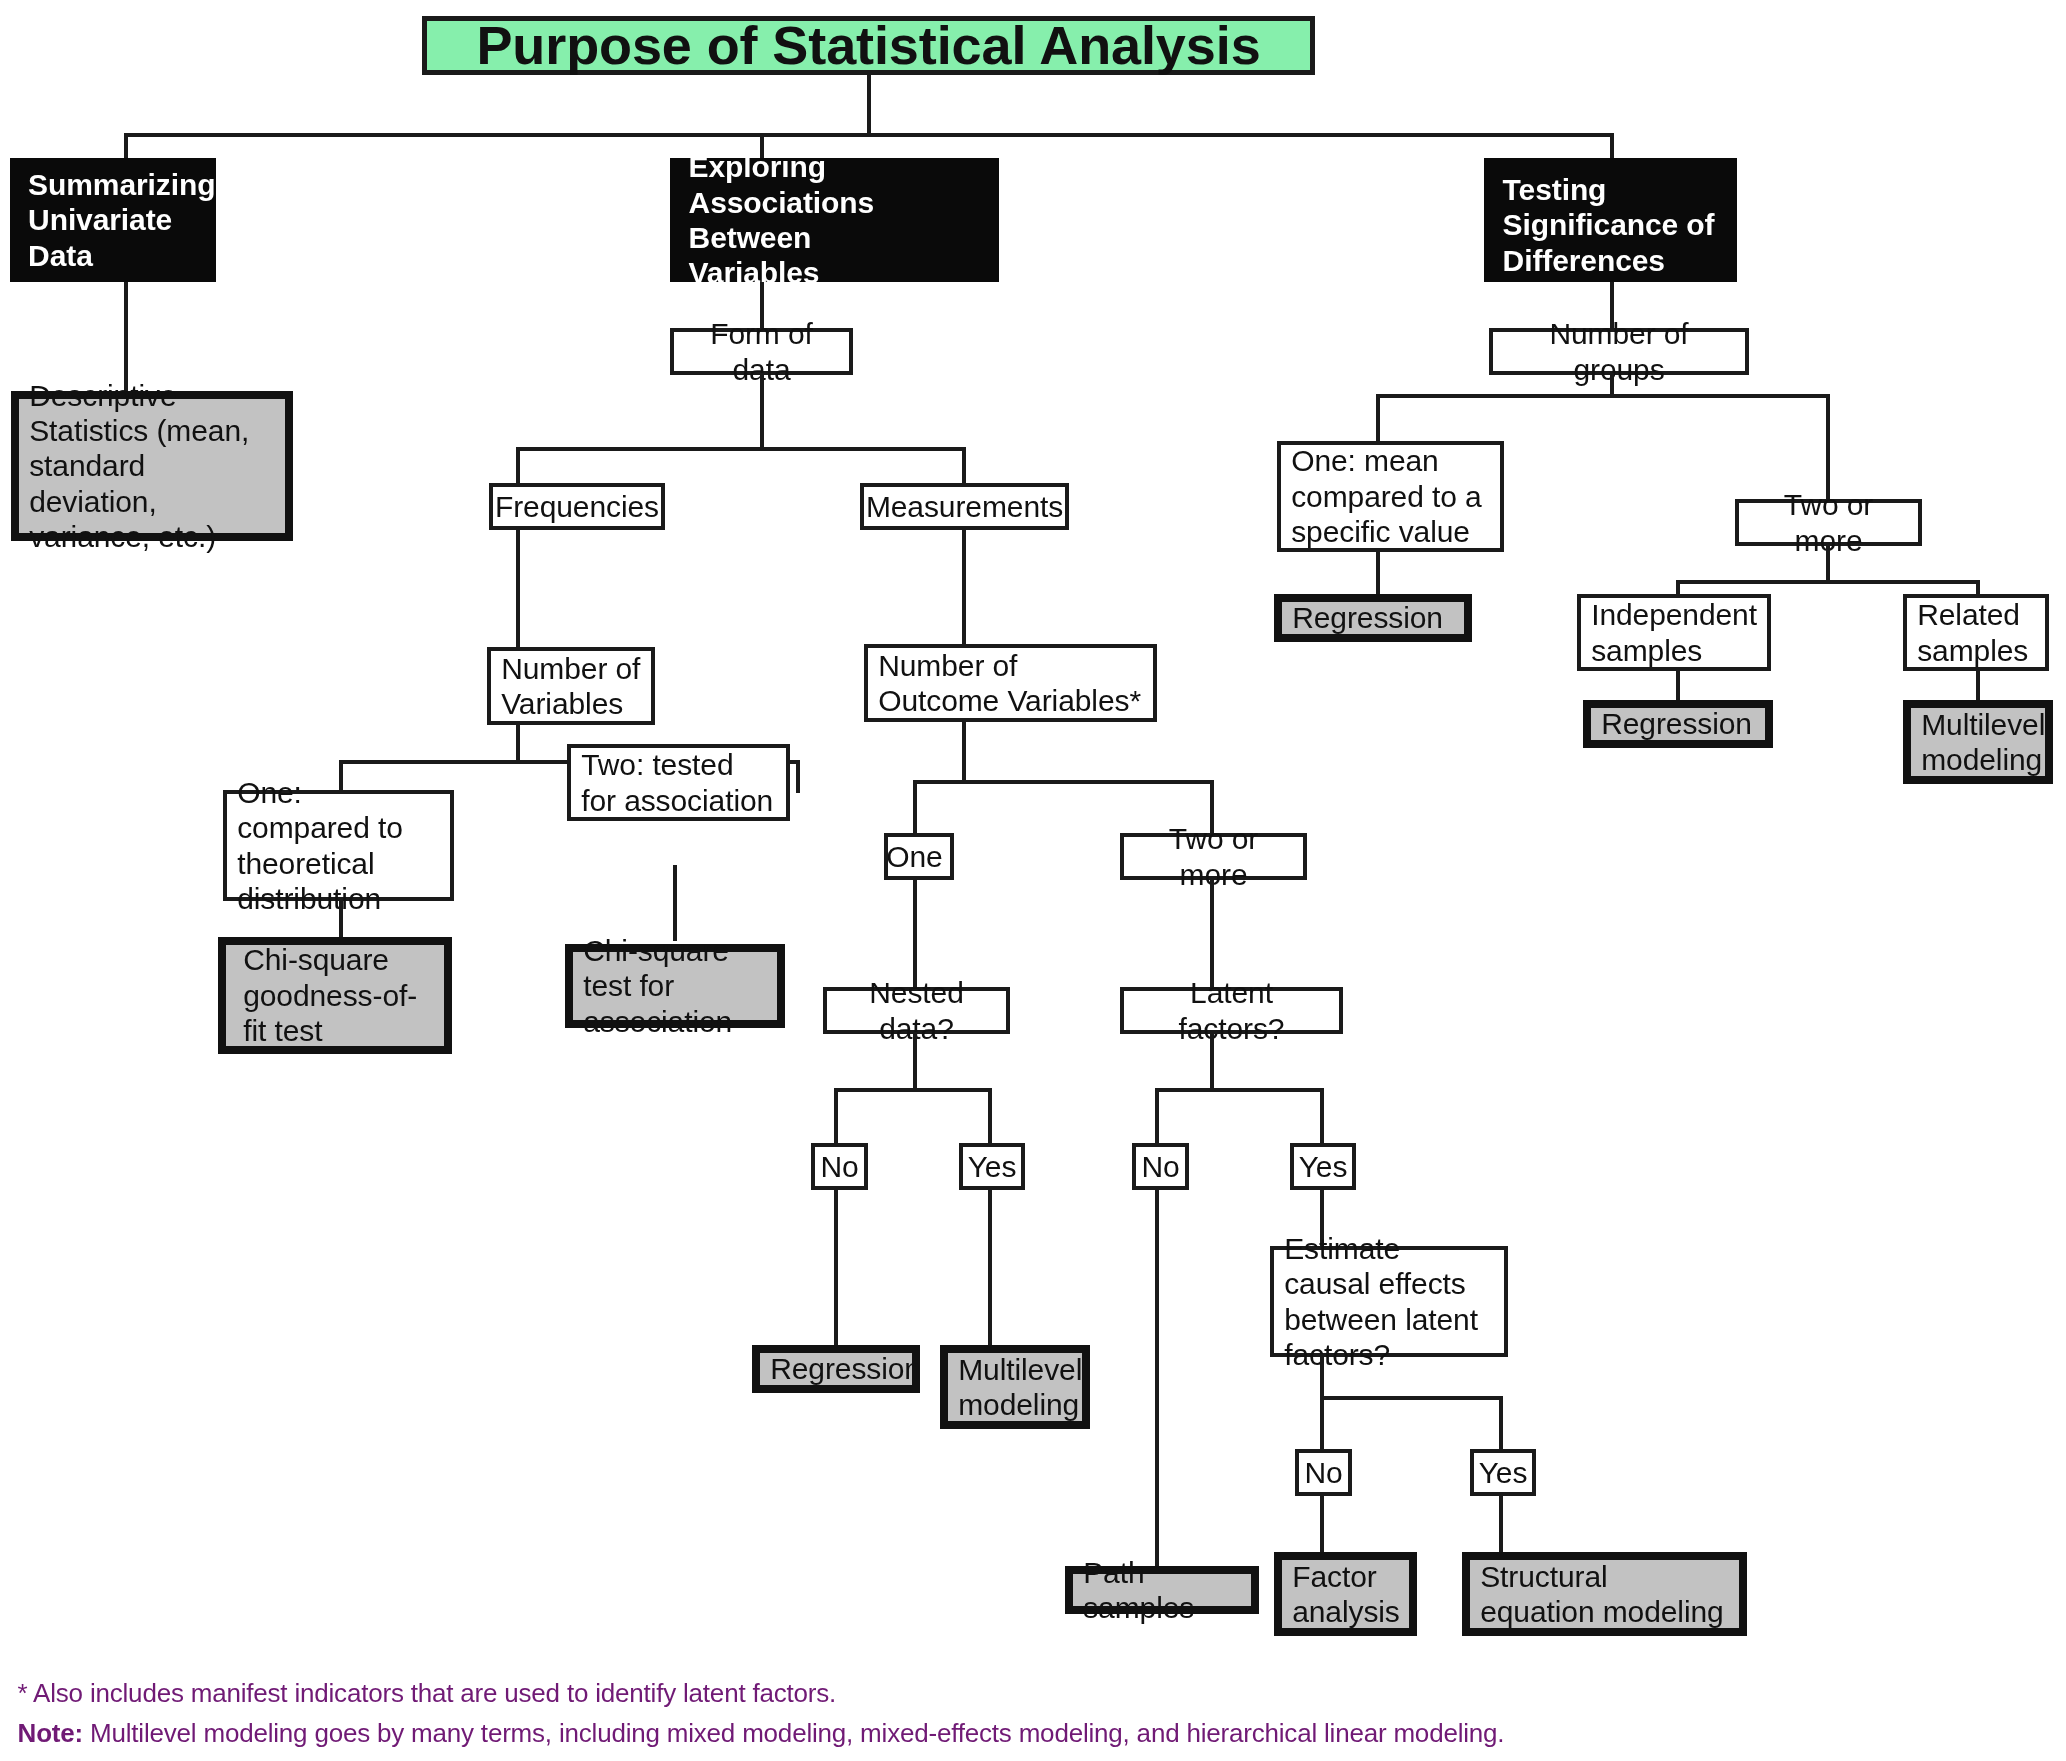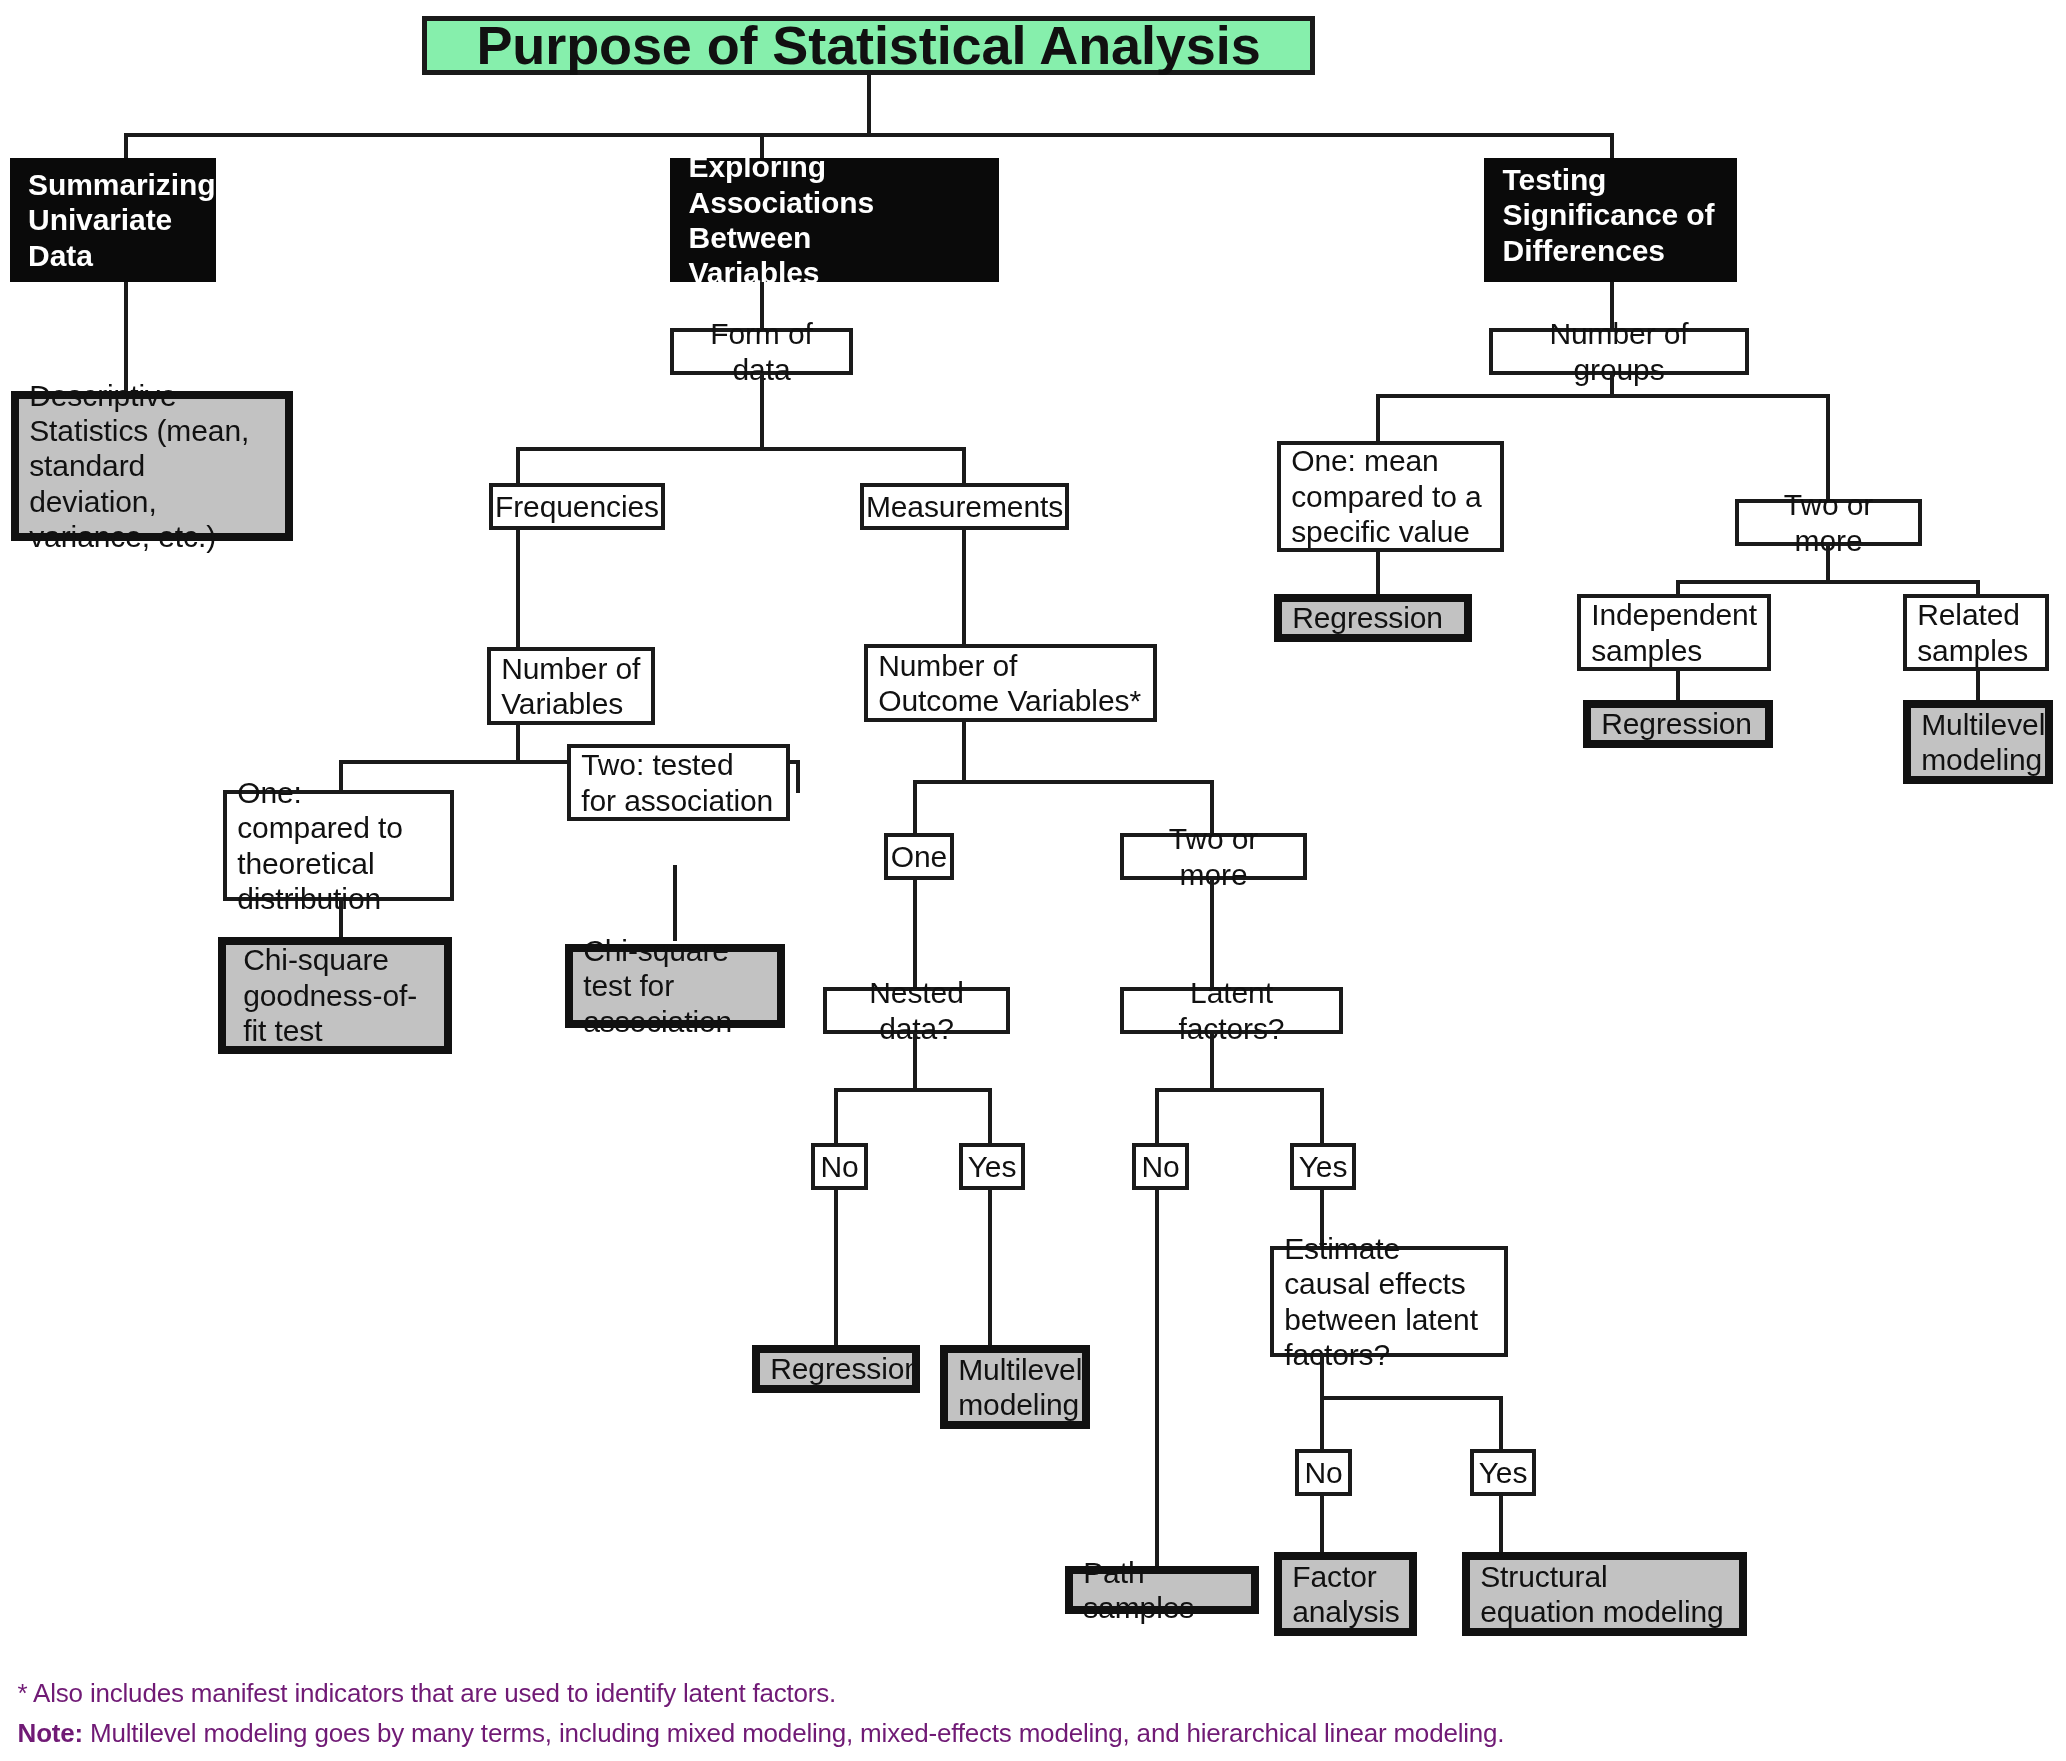--- a/index.html
+++ b/index.html
@@ -120,21 +120,21 @@
   <div class="ln v" style="left:962px;top:528px;width:3.7px;height:119px;"></div>
 
   <div class="node plain" style="left:864px;top:644px;width:293px;height:78px;">
     <span class="tx">Number of Outcome Variables*</span>
   </div>
   <div class="ln v" style="left:962px;top:720px;width:3.7px;height:63px;"></div>
   <div class="ln h" style="left:913px;top:780px;width:300px;height:4.4px;"></div>
   <div class="ln v" style="left:913px;top:780px;width:3.7px;height:56px;"></div>
   <div class="ln v" style="left:1210px;top:780px;width:3.7px;height:56px;"></div>
 
-  <div class="node small" style="left:884px;top:833px;width:70px;height:47px;justify-content:center;">
+  <div class="node small" style="left:884px;top:833px;width:70px;height:47px;justify-content:flex-end;">
     <span class="tx" style="text-align:center;">One</span>
   </div>
   <div class="node small" style="left:1120px;top:833px;width:187px;height:47px;justify-content:center;">
     <span class="tx" style="text-align:center;">Two or more</span>
   </div>
 
   <div class="ln v" style="left:913px;top:878px;width:3.7px;height:111px;"></div>
   <div class="ln v" style="left:1210px;top:878px;width:3.7px;height:111px;"></div>
 
   <div class="node plain" style="left:823px;top:987px;width:187px;height:47px;justify-content:center;">
@@ -204,21 +204,21 @@
   <div class="node gray" style="left:1065px;top:1566px;width:194px;height:48px;">
     <span class="tx">Path samples</span>
   </div>
   <div class="node gray" style="left:1274px;top:1552px;width:143px;height:84px;">
     <span class="tx">Factor analysis</span>
   </div>
   <div class="node gray" style="left:1462px;top:1552px;width:285px;height:84px;">
     <span class="tx">Structural equation modeling</span>
   </div>
 
-  <div class="node black" style="left:1484px;top:158px;width:253px;height:124px;align-items:flex-start;">
+  <div class="node black" style="left:1484px;top:158px;width:253px;height:124px;align-items:flex-end;">
     <span class="tx">
       <span>Testing</span><br>
       <span>Significance of</span><br>
       <span>Differences</span>
     </span>
   </div>
   <div class="ln v" style="left:1610px;top:282px;width:3.7px;height:48px;"></div>
 
   <div class="node plain" style="left:1489px;top:328px;width:260px;height:47px;justify-content:center;">
     <span class="tx" style="text-align:center;">Number of groups</span>

